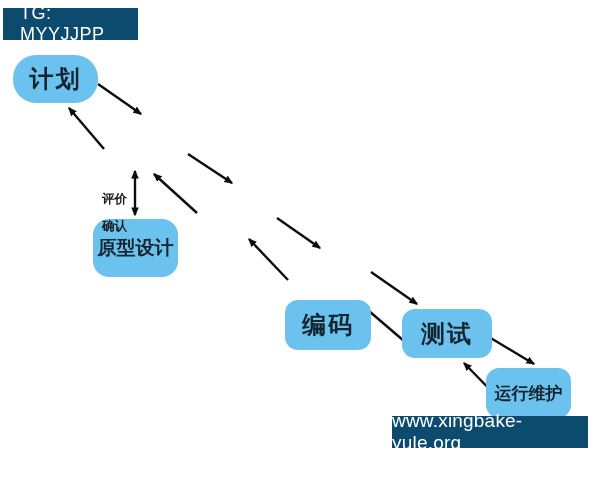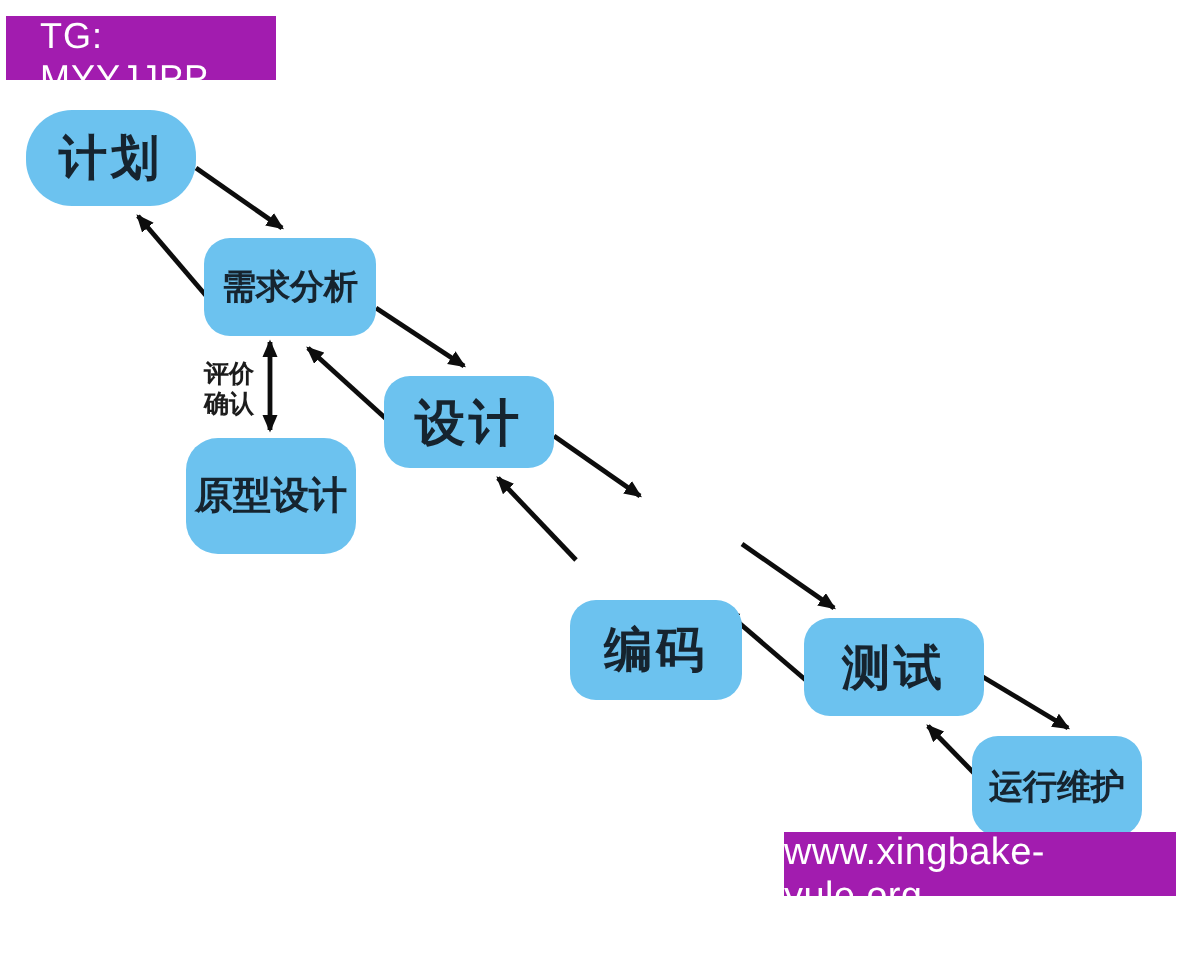--- a/index.html
+++ b/index.html
@@ -1,22 +1,22 @@
 <!DOCTYPE html>
 <html><head>
 <meta charset="utf-8">
 <style>
   html,body{margin:0;padding:0;background:#e9e9e9;}
   .screen{
     position:relative;width:600px;height:480px;background:#ffffff;
     overflow:hidden;font-family:"Liberation Sans","DejaVu Sans",sans-serif;
   }
   .badge{
-    position:absolute;background:#a21caf;color:#ffffff;
-    display:flex;box-sizing:border-box;
+    position:absolute;background:#0c4a6e;color:#ffffff;
+    display:flex;align-items:center;box-sizing:border-box;
   }
   .tag-badge{
     left:3px;top:8px;width:135px;height:32px;
     padding-left:17px;font-size:18px;letter-spacing:0.5px;
   }
   .site-badge{
     left:392px;top:416px;width:196px;height:32px;
     justify-content:center;font-size:19px;letter-spacing:0.2px;
   }
   .node{
@@ -28,21 +28,21 @@
   .node-requirements{left:102px;top:119px;width:86px;height:49px;font-size:17px;}
   .node-prototype   {left:93px; top:219px;width:85px;height:58px;font-size:19px;border-radius:16px;}
   .node-design      {left:192px;top:188px;width:85px;height:46px;font-size:25px;letter-spacing:2px;}
   .node-coding      {left:285px;top:252px;width:86px;height:50px;font-size:24px;letter-spacing:2px;margin-top:48px;}
   .node-testing     {left:402px;top:309px;width:90px;height:49px;font-size:24px;letter-spacing:2px;}
   .node-maintenance {left:486px;top:368px;width:85px;height:50px;font-size:17px;}
   .annotation{
     position:absolute;left:102px;top:180px;width:34px;
     font-size:12.5px;font-weight:700;color:#1c1c1c;line-height:1.2;
   }
-  .annotation span{display:block;}
+  .annotation span{display:block;margin-top:12px;}
   .arrow-layer{position:absolute;left:0;top:0;pointer-events:none;}
   .watermark{
     position:absolute;left:552px;top:423px;font-size:6px;color:#c7cbd0;
     letter-spacing:0.3px;white-space:nowrap;
   }
 </style>
 </head>
 <body>
 
 <div class="screen">
@@ -66,23 +66,21 @@
       <line x1="277" y1="218" x2="320" y2="248" marker-end="url(#ah)"></line>
       <line x1="288" y1="280" x2="249" y2="239" marker-end="url(#ah)"></line>
       <line x1="371" y1="272" x2="417" y2="304" marker-end="url(#ah)"></line>
       <line x1="404" y1="341" x2="362" y2="305" marker-end="url(#ah)"></line>
       <line x1="489" y1="337" x2="534" y2="364" marker-end="url(#ah)"></line>
       <line x1="504" y1="404" x2="464" y2="363" marker-end="url(#ah)"></line>
     </g>
   </svg>
 
   <div class="node node-plan">计划</div>
-  <div class="node node-requirements">需求分析</div>
   <div class="node node-prototype">原型设计</div>
-  <div class="node node-design">设计</div>
   <div class="node node-coding">编码</div>
   <div class="node node-testing">测试</div>
   <div class="node node-maintenance">运行维护</div>
 
   <div class="annotation">
     <span>评价</span>
     <span>确认</span>
   </div>
 
   <div class="watermark">CSDN @...</div>

